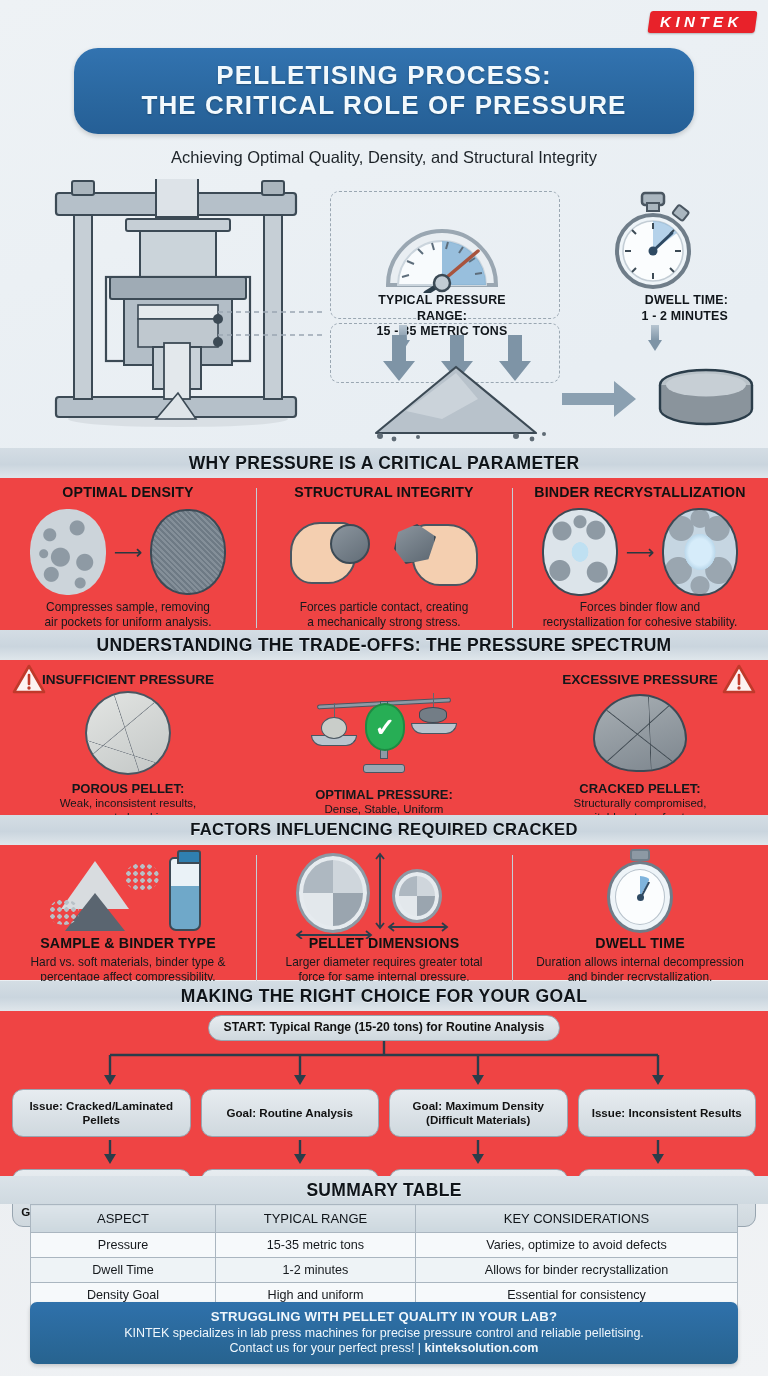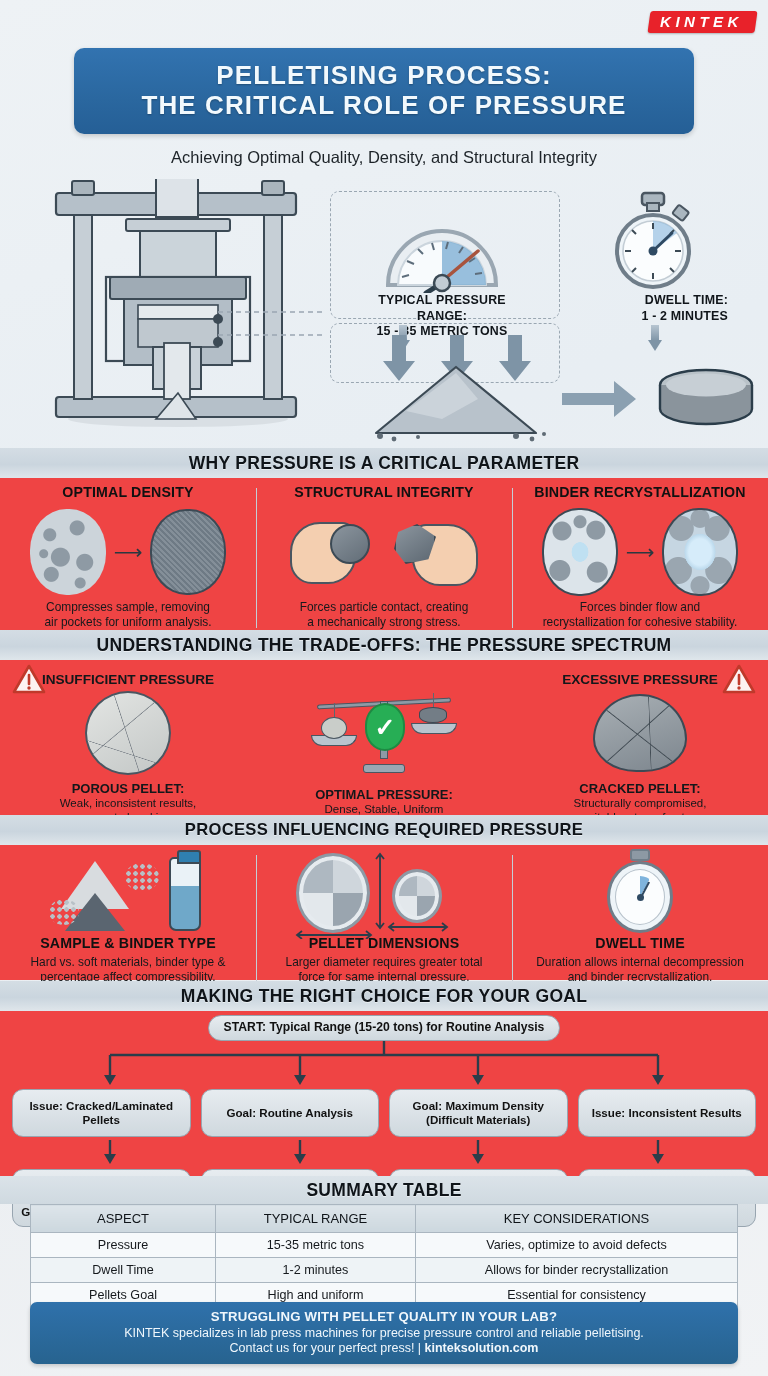--- a/index.html
+++ b/index.html
@@ -30,21 +30,21 @@
     font-weight: bold;
     font-style: italic;
     letter-spacing: 4.5px;
     line-height: 1;
   }
 
   
   .title-banner {
     position: absolute; left: 74px; top: 48px; width: 620px;
     background: linear-gradient(180deg,#3273b0 0%, #2a679f 60%, #255f96 100%);
-    border-radius: 10px;
+    border-radius: 24px;
     padding: 12px 10px 14px;
     text-align: center;
     box-shadow: 0 2px 5px rgba(0,0,0,.18);
   }
   .title-banner .l1, .title-banner .l2 {
     color: #f2f9fd; font-weight: bold; letter-spacing: 1.1px; line-height: 1.16;
     text-shadow: 0 1px 2px rgba(0,0,0,.28);
   }
   .title-banner .l1 { font-size: 26px; }
   .title-banner .l2 { font-size: 26px; }
@@ -515,21 +515,21 @@
         <div class="to-title">CRACKED PELLET:</div>
         <div class="to-desc">
           <div>Structurally compromised,</div>
           <div>unsuitable, stress fractures.</div>
         </div>
       </div>
     </div>
   </div>
 
   <div class="band small" style="top:815px">
-    <h2>PROCESS INFLUENCING REQUIRED PRESSURE</h2>
+    <h2>FACTORS INFLUENCING REQUIRED CRACKED</h2>
   </div>
   <div class="sec" style="top:845px;height:135px">
     <div class="col3">
       <div class="col">
         <div class="art" style="height:84px">
           <div class="powders">
             <div class="cone big"></div>
             <div class="cone dark"></div>
             <div class="gran g1"></div>
             <div class="gran g2"></div>
@@ -646,21 +646,21 @@
         <td>Pressure</td>
         <td>15-35 metric tons</td>
         <td>Varies, optimize to avoid defects</td>
       </tr>
       <tr>
         <td>Dwell Time</td>
         <td>1-2 minutes</td>
         <td>Allows for binder recrystallization</td>
       </tr>
       <tr>
-        <td>Pellets Goal</td>
+        <td>Density Goal</td>
         <td>High and uniform</td>
         <td>Essential for consistency</td>
       </tr>
       <tr>
         <td>Common Issues</td>
         <td>Porous or cracked</td>
         <td>Caused by improper pressure, adjust</td>
       </tr>
     </tbody>
   </table>

